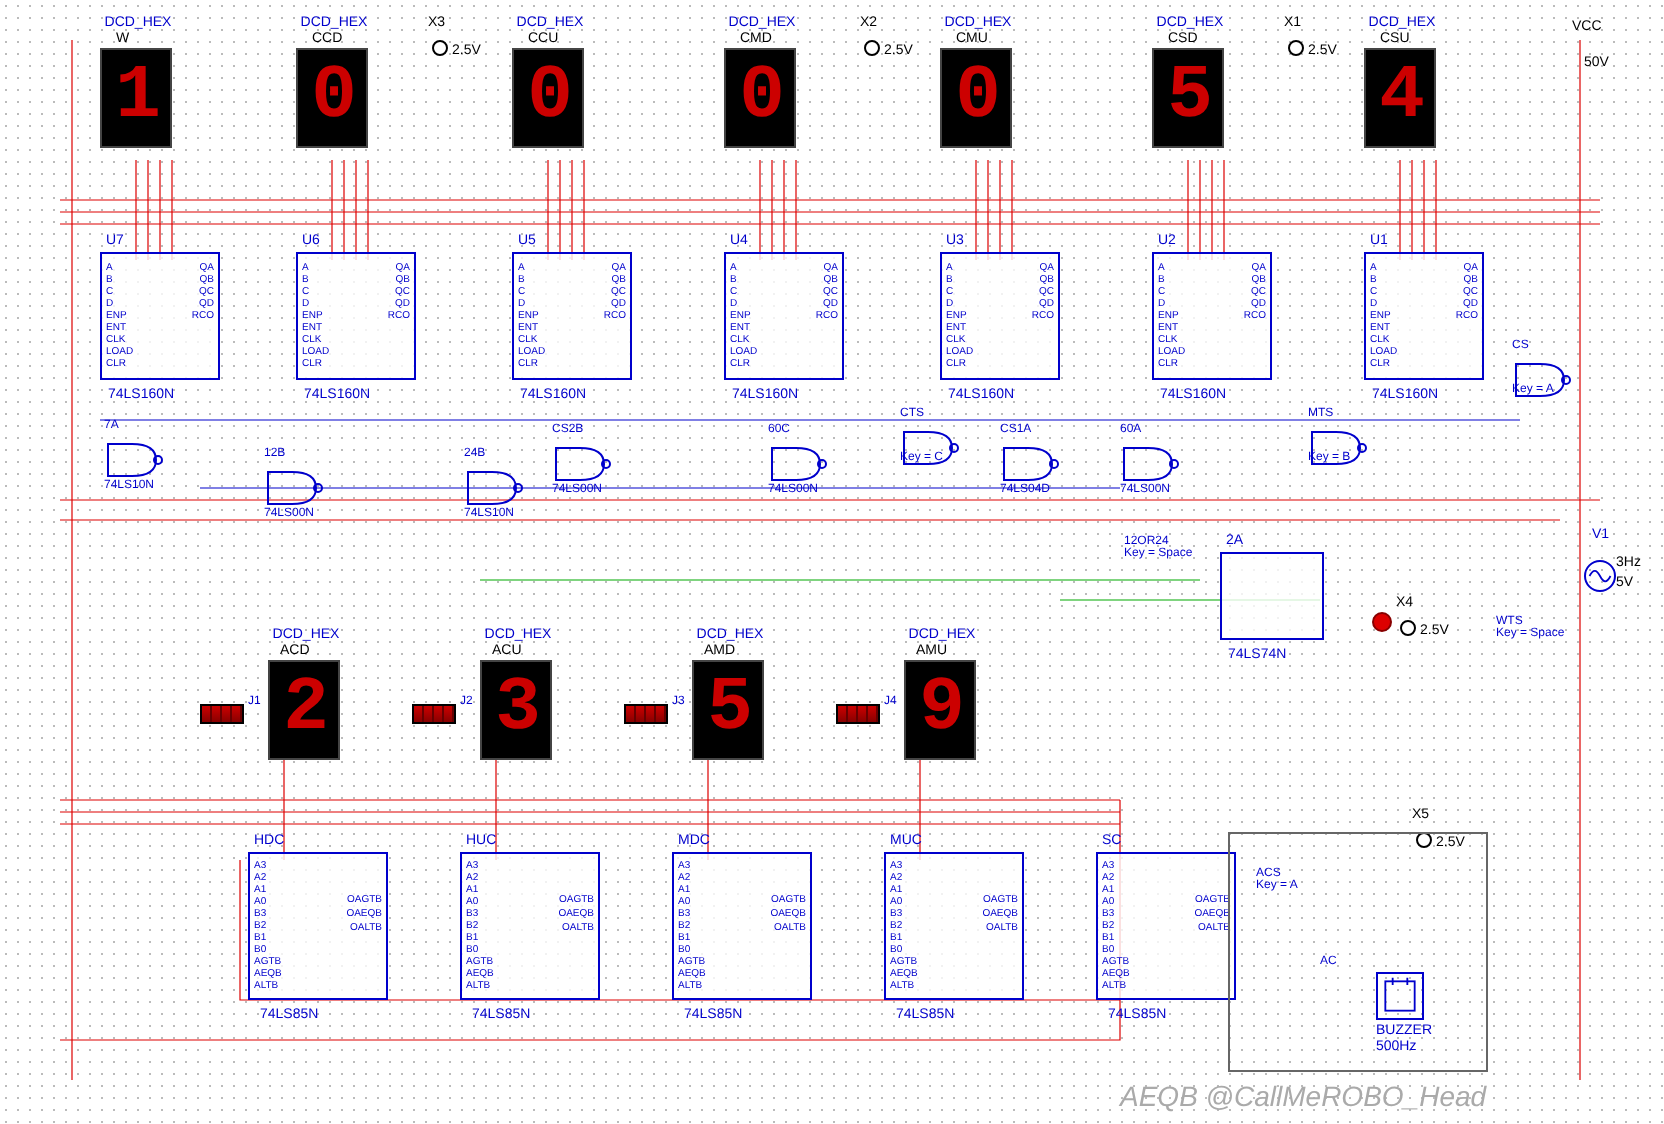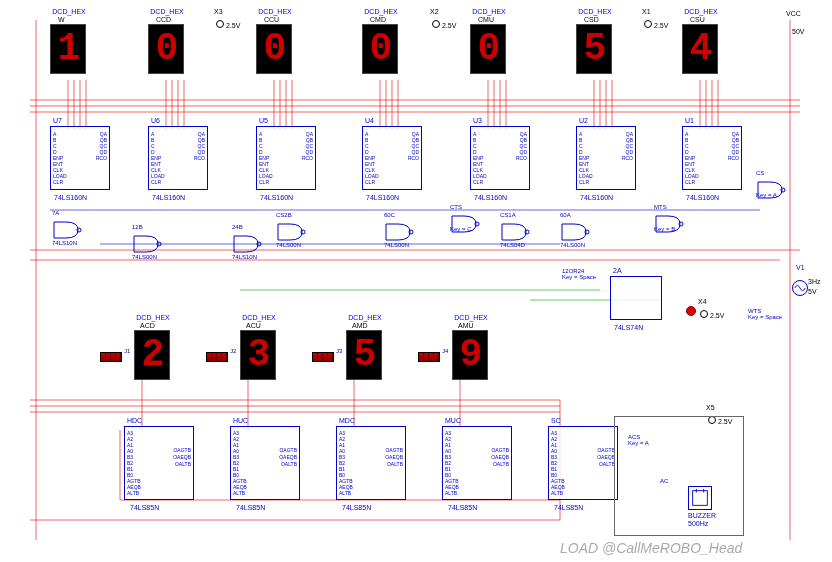--- a/index.html
+++ b/index.html
@@ -518,13 +518,13 @@
   <svg viewBox="0 0 24 24">
       <rect x="4" y="4" width="16" height="16" fill="none" stroke="#00c"></rect>
       <path d="M8 6 V2 M16 6 V2" stroke="#00c"></path>
     </svg>
 </div>
 <div class="chip-label" style="left:688px;top:512px;">BUZZER</div>
 <div class="chip-label" style="left:688px;top:520px;">500Hz</div>
 
 <div style="position:absolute;left:614px;top:416px;width:130px;height:120px;border:1px solid #666;"></div>
 
-<div class="watermark" style="left:560px;top:540px;">LOAD @CallMeROBO_Head</div>
+<div class="watermark" style="left:560px;top:540px;">AEQB @CallMeROBO_Head</div>
 
 </body></html>

